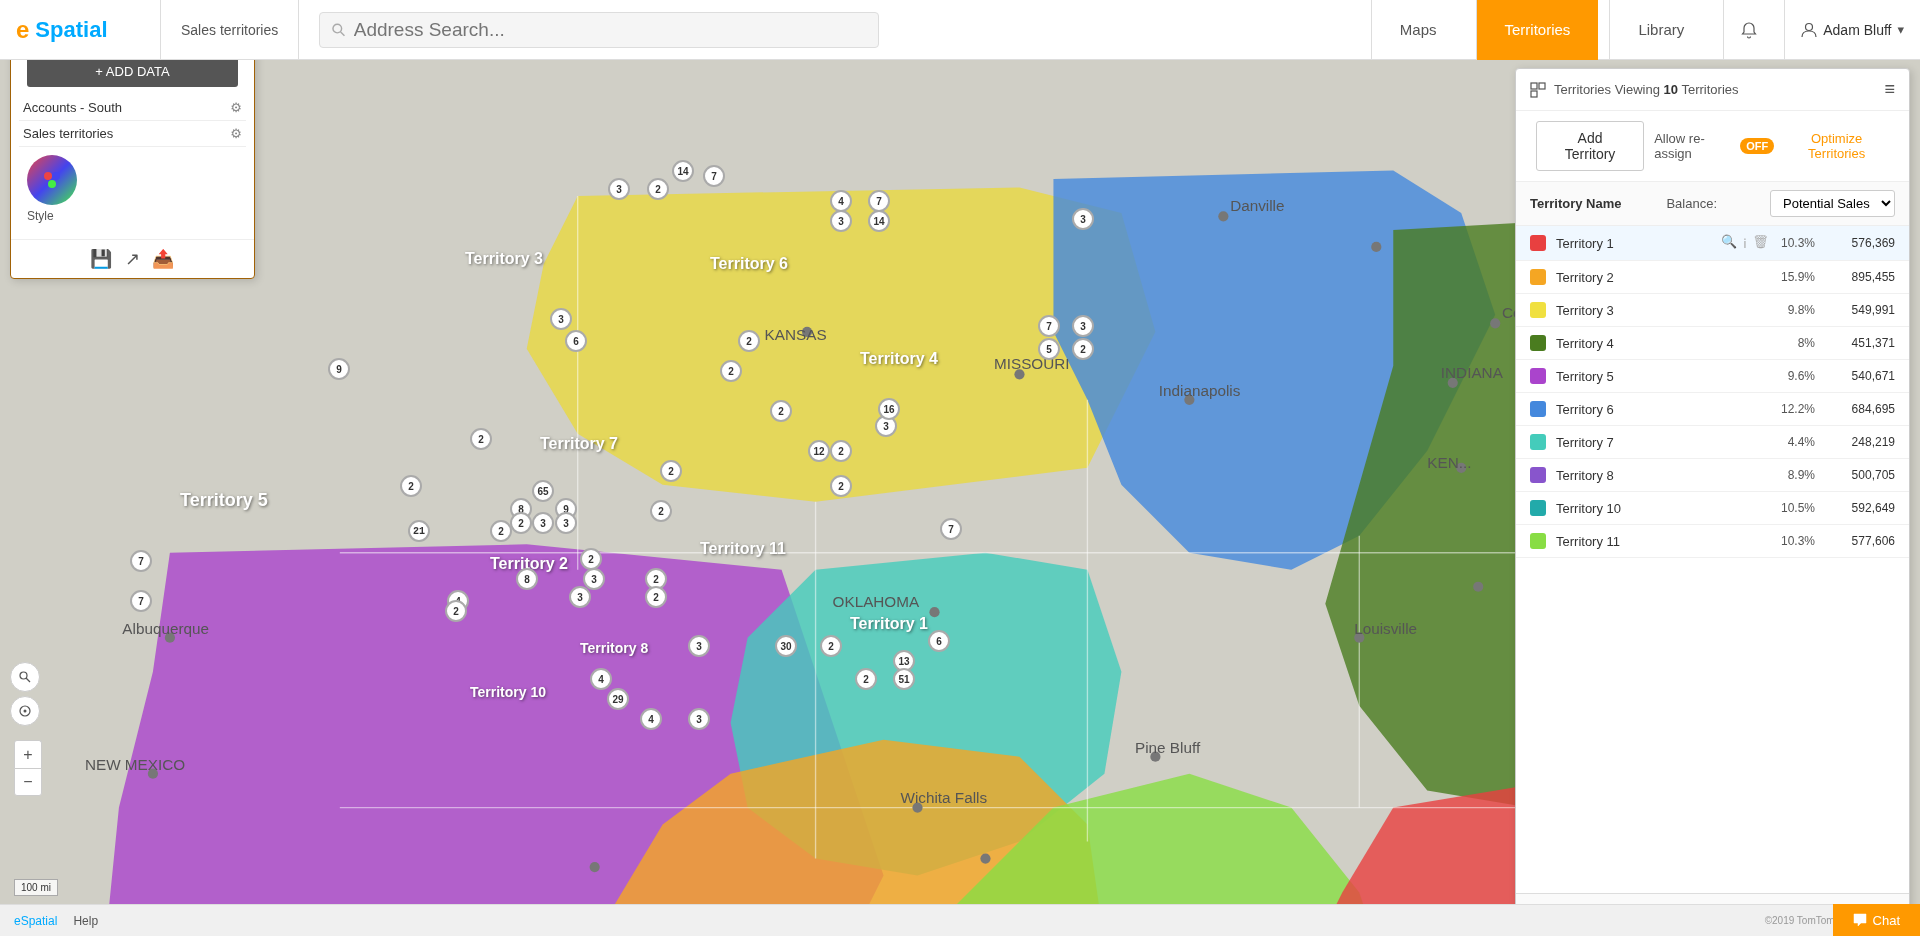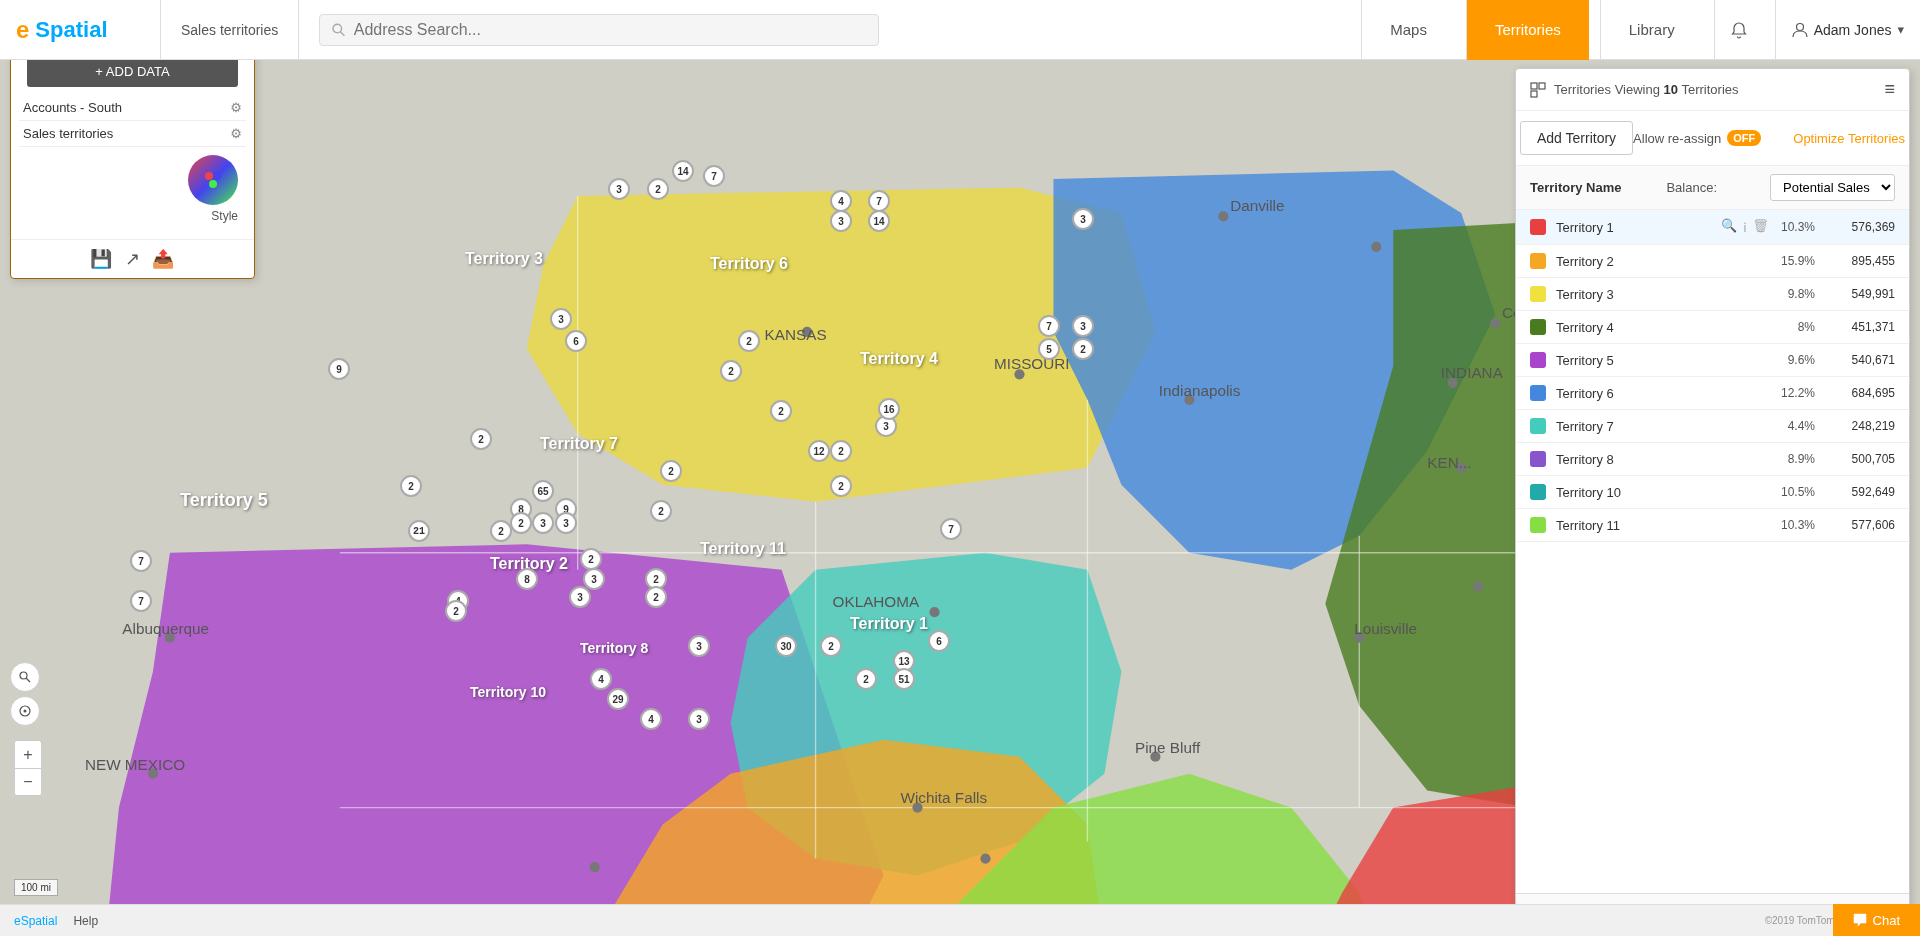--- a/index.html
+++ b/index.html
@@ -22,21 +22,21 @@
       height: 60px; display: flex; align-items: center;
     }
     #search-box {
       flex: 1; margin: 0 20px;
       display: flex; align-items: center;
       background: #f5f5f5; border: 1px solid #ddd; border-radius: 4px;
       padding: 6px 12px; gap: 8px; max-width: 560px;
     }
     #search-box input {
       border: none; background: transparent; outline: none;
-      font-size: 16px; color: #999; width: 100%;
+      font-size: 19px; color: #999; width: 100%;
     }
     #header-right {
       margin-left: auto; display: flex; align-items: center; gap: 11px;
     }
     .nav-btn {
       height: 60px; padding: 0 28px;
       display: flex; align-items: center; justify-content: center;
       font-size: 15px; cursor: pointer; border: none; background: transparent;
       border-left: 1px solid #ddd;
     }
@@ -84,21 +84,21 @@
       display: flex; align-items: center; justify-content: center; gap: 4px;
       width: calc(100% - 16px);
     }
     #cp-body { padding: 4px 8px 8px 8px; }
     .cp-layer {
       display: flex; align-items: flex-end; justify-content: space-between;
       padding: 5px 4px; border-bottom: 1px solid #eee;
     }
     .cp-layer-name { font-size: 13px; color: #333; }
     #style-area {
-      display: flex; flex-direction: column; align-items: flex-end;
+      display: flex; flex-direction: column; align-items: flex-start;
       padding: 8px;
     }
     .style-icon-circle {
       width: 50px; height: 50px; border-radius: 50%;
       background: linear-gradient(135deg, #e44, #44e, #4e4);
       display: flex; align-items: center; justify-content: center;
       margin-bottom: 4px;
     }
     #cp-footer {
       display: flex; align-items: center; gap: 12px;
@@ -117,22 +117,22 @@
     #rp-top-bar {
       padding: 10px 14px; border-bottom: 1px solid #eee;
       display: flex; align-items: center; gap: 8px; font-size: 13px;
     }
     #rp-viewing { color: #555; }
     #rp-viewing strong { color: #333; }
     #rp-menu-btn {
       margin-left: auto; cursor: pointer; font-size: 18px; color: #555;
     }
     #rp-actions {
-      padding: 10px 4px; border-bottom: 1px solid #eee;
-      display: flex; align-items: center; 
+      padding: 10px 20px; border-bottom: 1px solid #eee;
+      display: flex; align-items: center; gap: 10px;
     }
     #add-territory-btn {
       background: #fff; border: 1px solid #ccc; color: #333;
       padding: 8px 16px; font-size: 14px; cursor: pointer; border-radius: 3px;
     }
     #allow-reassign {
       display: flex; align-items: center; gap: 6px; font-size: 13px; color: #555;
     }
     .toggle-off {
       background: #f90; border-radius: 10px; padding: 2px 6px;
@@ -261,21 +261,21 @@
     <div id="bell-btn">
       <svg width="18" height="18" viewBox="0 0 18 18">
           <path d="M9 2a5 5 0 0 0-5 5v4l-1.5 2h13L14 11V7a5 5 0 0 0-5-5zM7.5 15.5a1.5 1.5 0 0 0 3 0" stroke="#555" stroke-width="1.2" fill="none"></path>
         </svg>
     </div>
     <div id="user-btn">
       <svg width="16" height="16" viewBox="0 0 16 16">
           <circle cx="8" cy="5" r="3.5" stroke="#555" stroke-width="1.2" fill="none"></circle>
           <path d="M1 15c0-4 3-6 7-6s7 2 7 6" stroke="#555" stroke-width="1.2" fill="none"></path>
         </svg>
-      <span style="font-size:14px;color:#333;">Adam Jones</span>
+      <span style="font-size:14px;color:#333;">Adam Bluff</span>
       <span style="color:#555;">▾</span>
     </div>
   </div>
 </div>
 
 <div id="map-area">
 
   <svg id="map-bg" viewBox="0 0 1130 876" preserveAspectRatio="xMidYMid slice">
 
     <rect width="1130" height="876" fill="#d4c9b8"></rect>

